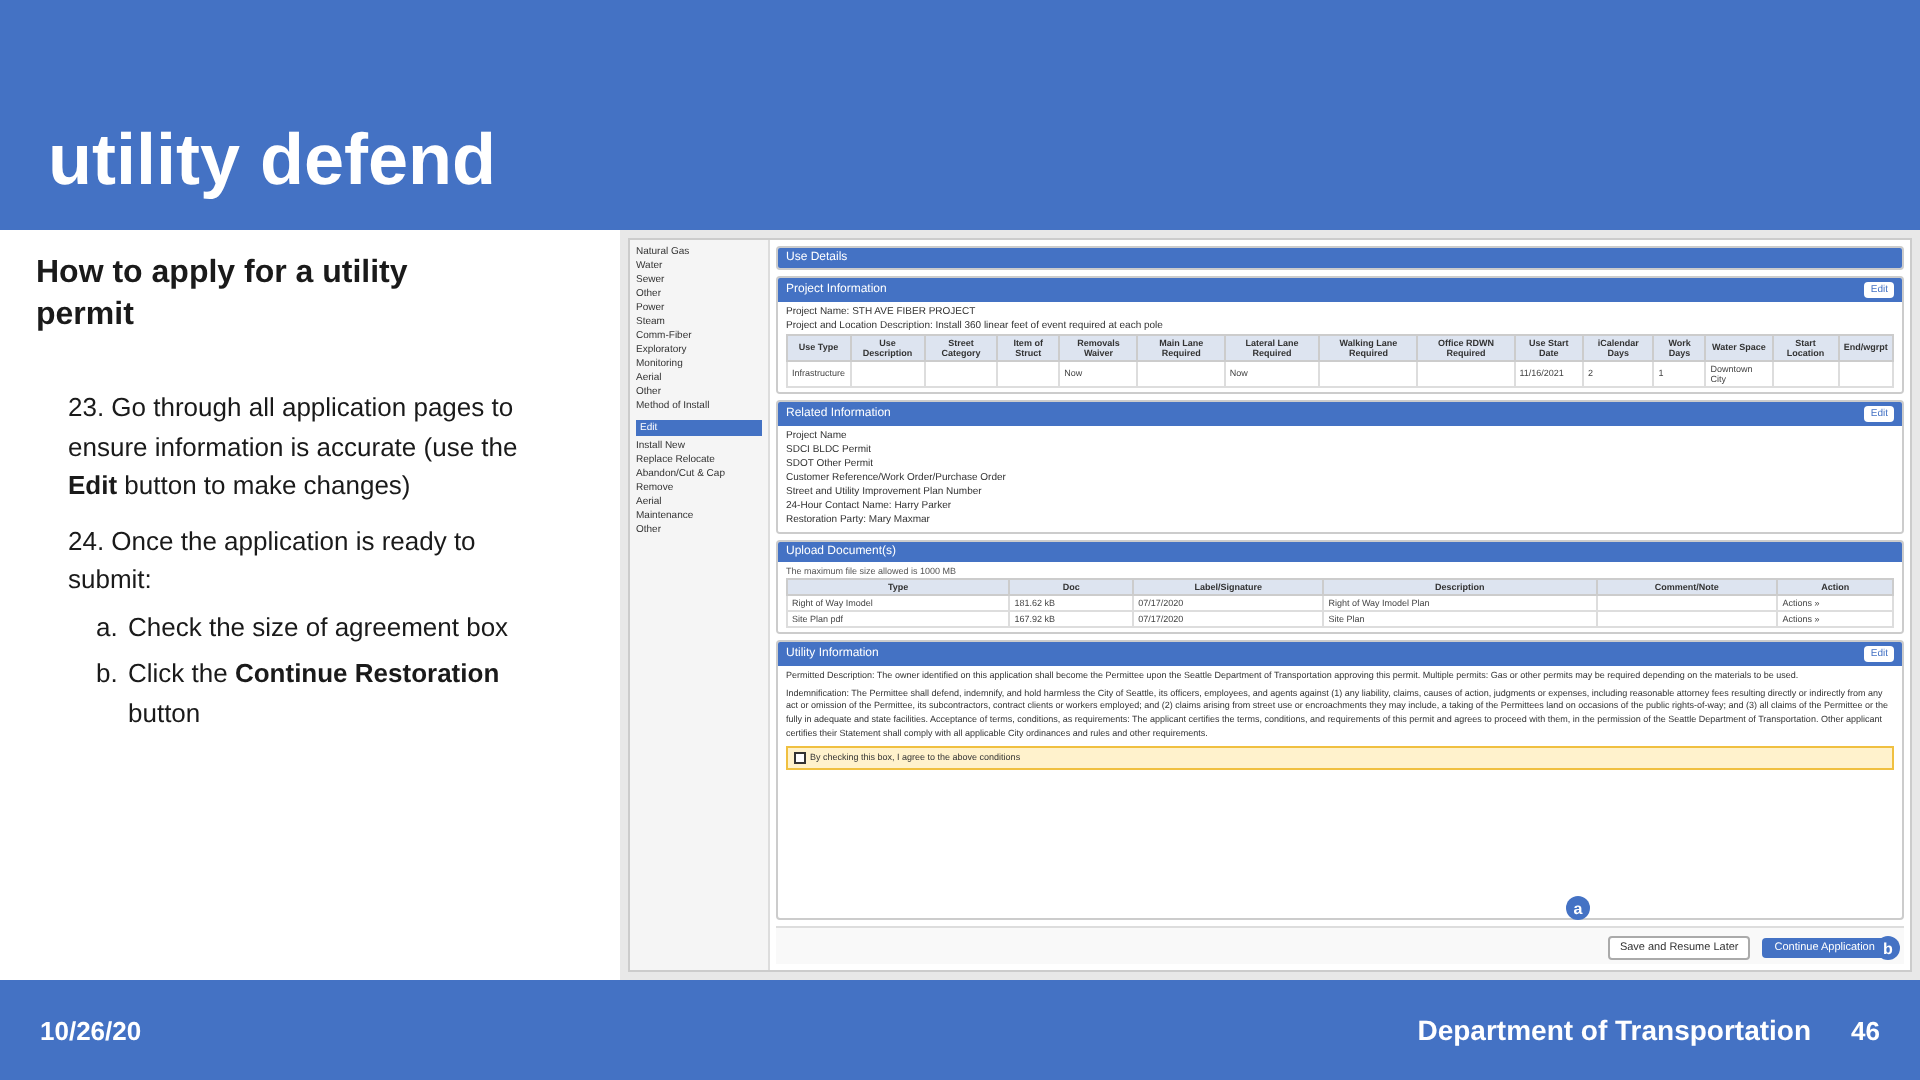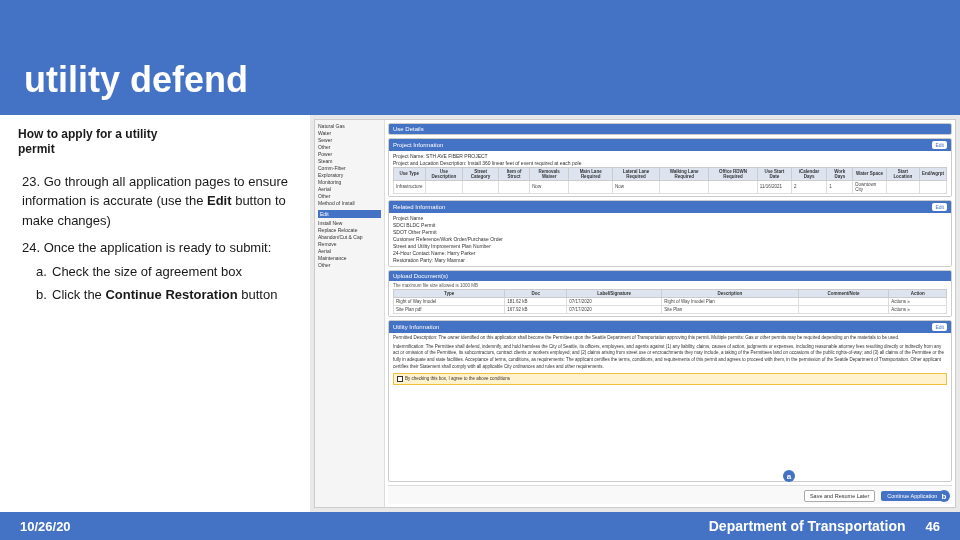--- a/index.html
+++ b/index.html
@@ -36,30 +36,30 @@
     
     .left-panel {
       width: 310px;
       flex-shrink: 0;
       padding: 12px 18px 10px 18px;
       display: flex;
       flex-direction: column;
       background: #fff;
     }
     .left-subtitle {
-      font-size: 12px;
+      font-size: 16px;
       font-weight: bold;
       color: #1a1a1a;
       margin-bottom: 10px;
       line-height: 1.3;
     }
     .steps-list {
       list-style: none;
       padding: 0;
-      margin: 4px;
+      margin: 16px;
       font-size: 13px;
       color: #1a1a1a;
       line-height: 1.5;
     }
     .steps-list > li {
       margin-bottom: 8px;
     }
     .step-number {
       font-weight: normal;
     }
@@ -78,21 +78,21 @@
       font-weight: normal;
       margin-right: 4px;
       min-width: 12px;
     }
 
     
     .footer-bar {
       background: #4472C4;
       color: #fff;
       font-size: 13px;
-      padding: 6px 20px;
+      padding: 17px 20px;
       display: flex;
       align-items: center;
       gap: 20px;
       flex-shrink: 0;
     }
     .footer-date {
       font-weight: bold;
     }
     .footer-dept {
       flex: 1;

